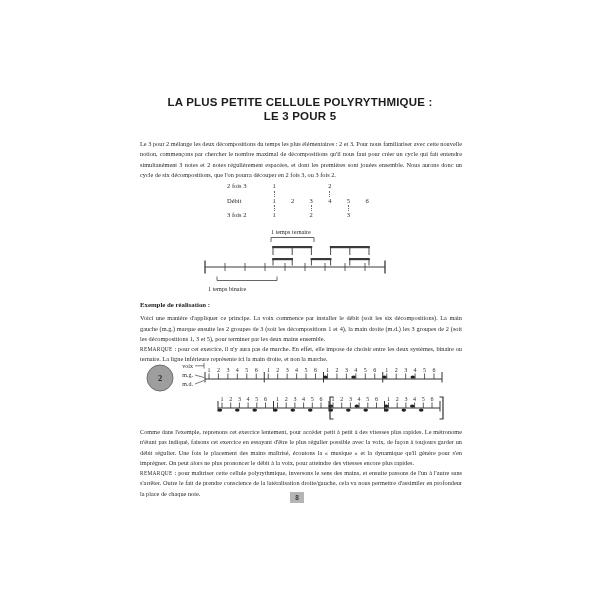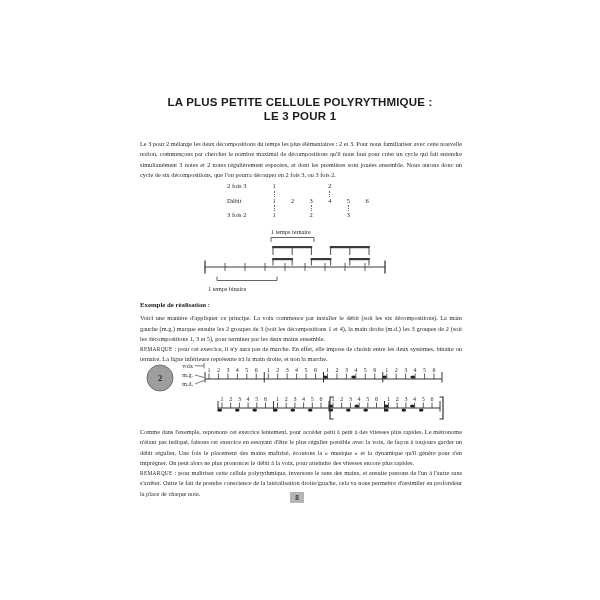--- a/index.html
+++ b/index.html
@@ -26,21 +26,21 @@
   svg text{font-family:"Liberation Serif",serif;fill:#2a2a2a;}
   .page-num{left:290px;top:492px;width:14px;height:11px;background:#b5b5b5;
             font-family:"Liberation Sans",sans-serif;font-size:6.5px;font-weight:bold;
             color:#3a3a3a;text-align:center;line-height:11px;}
 </style>
 </head>
 <body>
 
 <div class="abs title">
   <div>LA PLUS PETITE CELLULE POLYRYTHMIQUE :</div>
-  <div>LE 3 POUR 1</div>
+  <div>LE 3 POUR 5</div>
 </div>
 
 <div class="abs body-text para1">Le 3 pour 2 mélange les deux décompositions du temps les plus élémentaires : 2 et 3. Pour nous familiariser avec cette nouvelle notion, commençons par chercher le nombre maximal de décompositions qu'il nous faut pour créer un cycle qui fait entendre simultanément 3 notes et 2 notes régulièrement espacées, et dont les premières sont jouées ensemble. Nous aurons donc un cycle de six décompositions, que l'on pourra découper en 2 fois 3, ou 3 fois 2.</div>
 
 <div class="abs" id="debit-diagram">
     <div class="dg-label" style="left: 0px; top: 0px;">2 fois 3</div>
     <div class="dg-num" style="left: 44px; top: 0px;">1</div>
     <div class="dg-num" style="left: 99.8px; top: 0px;">2</div>
     <div class="dg-label" style="left: 0px; top: 15px;">Débit</div>
     <div class="dg-num" style="left: 44px; top: 15px;">1</div>

